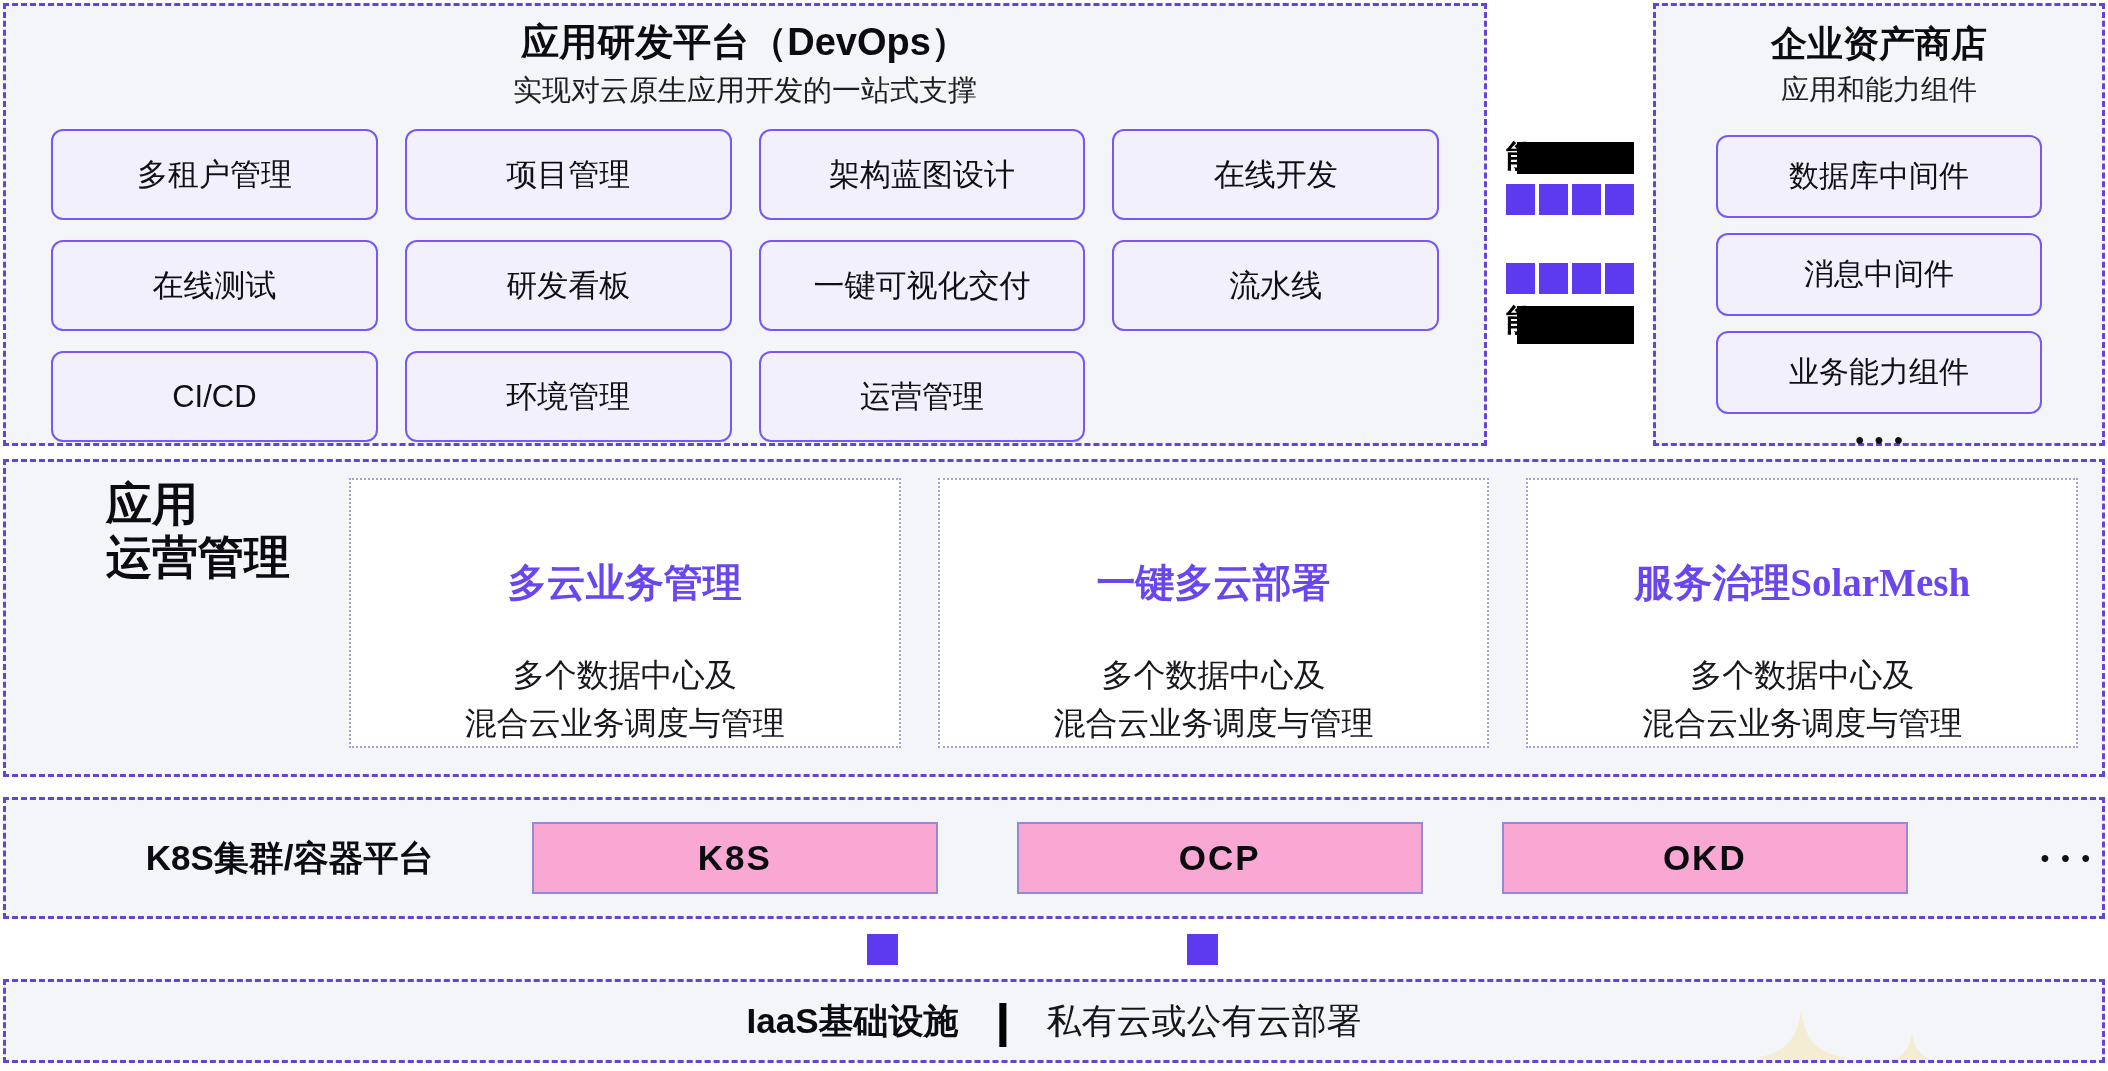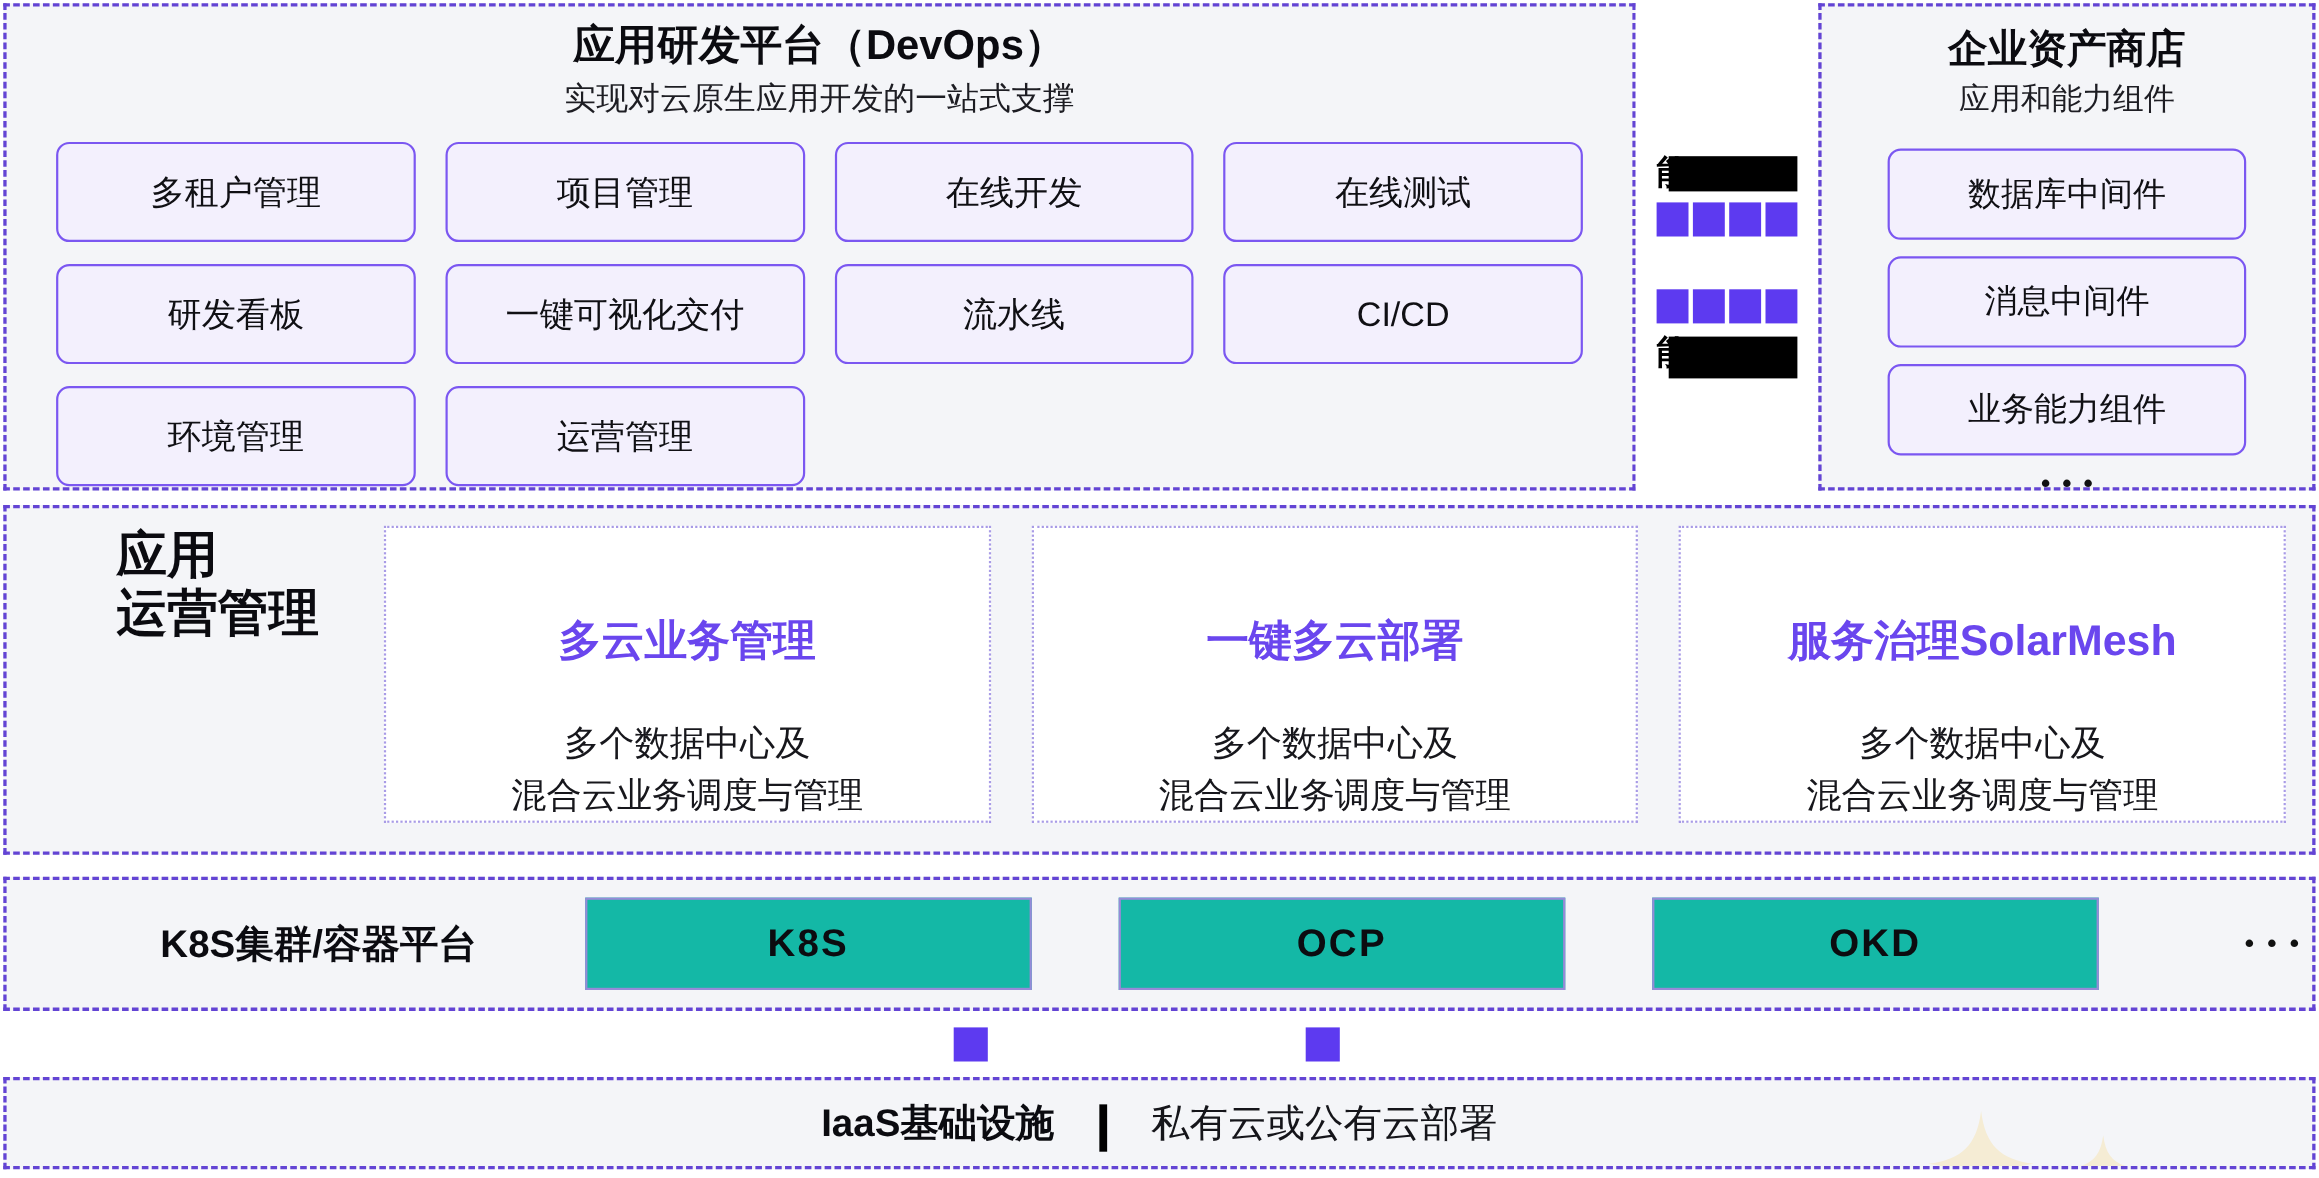--- a/index.html
+++ b/index.html
@@ -31,31 +31,31 @@
   #asset .ptitle{margin:16px 0 0;text-align:center;font-size:36px;font-weight:700;line-height:1.2;color:#0b0b10;}
   #asset .psub{margin:7px 0 0;text-align:center;font-size:28px;line-height:1.3;color:#1d1d23;}
   .stack{margin:26px 60px 0;display:flex;flex-direction:column;gap:15px;}
   .stack .chip{height:79px;font-size:30px;}
   .dots{margin-top:12px;text-align:center;font-size:24px;font-weight:700;letter-spacing:11px;padding-left:11px;color:#111;}
 
   
   #mgmt{left:3px;top:459px;width:2102px;height:318px;display:flex;align-items:stretch;padding:16px 24px 26px 53px;}
   .mgmt-label{width:243px;display:flex;flex-direction:column;
               font-size:46px;font-weight:700;line-height:1.16;color:#0b0b10;margin-left:47px;}
-  .cards{flex:1;display:flex;gap:37px;}
+  .cards{flex:1;display:flex;gap:37px;font-family:Liberation Serif, serif;}
   .card{flex:1;background:#ffffff;border:2px dotted #a89be6;box-sizing:border-box;
         display:flex;flex-direction:column;align-items:center;}
   .card .ctitle{margin:80px 0 0;font-size:39px;font-weight:700;line-height:1.2;color:#6a46ee;}
   .card .cdesc{margin:44px 0 0;font-size:32px;line-height:1.5;text-align:center;color:#17171c;}
 
   
   #k8s{left:3px;top:797px;width:2102px;height:122px;display:flex;align-items:center;padding:0 0 0 42px;justify-content:flex-end;}
   .k8s-label{width:386px;font-size:35px;font-weight:700;color:#0b0b10;}
   .kboxes{display:flex;align-items:center;}
-  .kbox{width:406px;height:84px;margin-right:79px;background:#14b8a6;border:2px solid #968ad8;box-sizing:border-box;
+  .kbox{width:406px;height:72px;margin-right:79px;background:#f9a8d4;border:2px solid #968ad8;box-sizing:border-box;
         display:flex;align-items:center;justify-content:center;font-size:35px;font-weight:700;letter-spacing:2px;color:#0c0c10;}
   .kdots{font-size:24px;font-weight:700;letter-spacing:12px;padding-left:12px;margin-left:42px;color:#111;}
 
   
   .gap-sq{position:absolute;width:31px;height:31px;background:#5d3af0;top:934px;}
   #gapsq1{left:867px;} #gapsq2{left:1187px;}
 
   
   #iaas{left:3px;top:979px;width:2102px;height:84px;display:flex;align-items:center;justify-content:center;
         gap:38px;position:absolute;overflow:hidden;}
@@ -70,20 +70,21 @@
 <body>
 
 <div class="page">
 
   <section class="panel" id="devops">
     <h1 class="ptitle">应用研发平台（DevOps）</h1>
     <p class="psub">实现对云原生应用开发的一站式支撑</p>
     <div class="chip-grid">
       <div class="chip">多租户管理</div>
       <div class="chip">项目管理</div>
+      <div class="chip">架构蓝图设计</div>
       <div class="chip">在线开发</div>
       <div class="chip">在线测试</div>
       <div class="chip">研发看板</div>
       <div class="chip">一键可视化交付</div>
       <div class="chip">流水线</div>
       <div class="chip">CI/CD</div>
       <div class="chip">环境管理</div>
       <div class="chip">运营管理</div>
     </div>
   </section>

